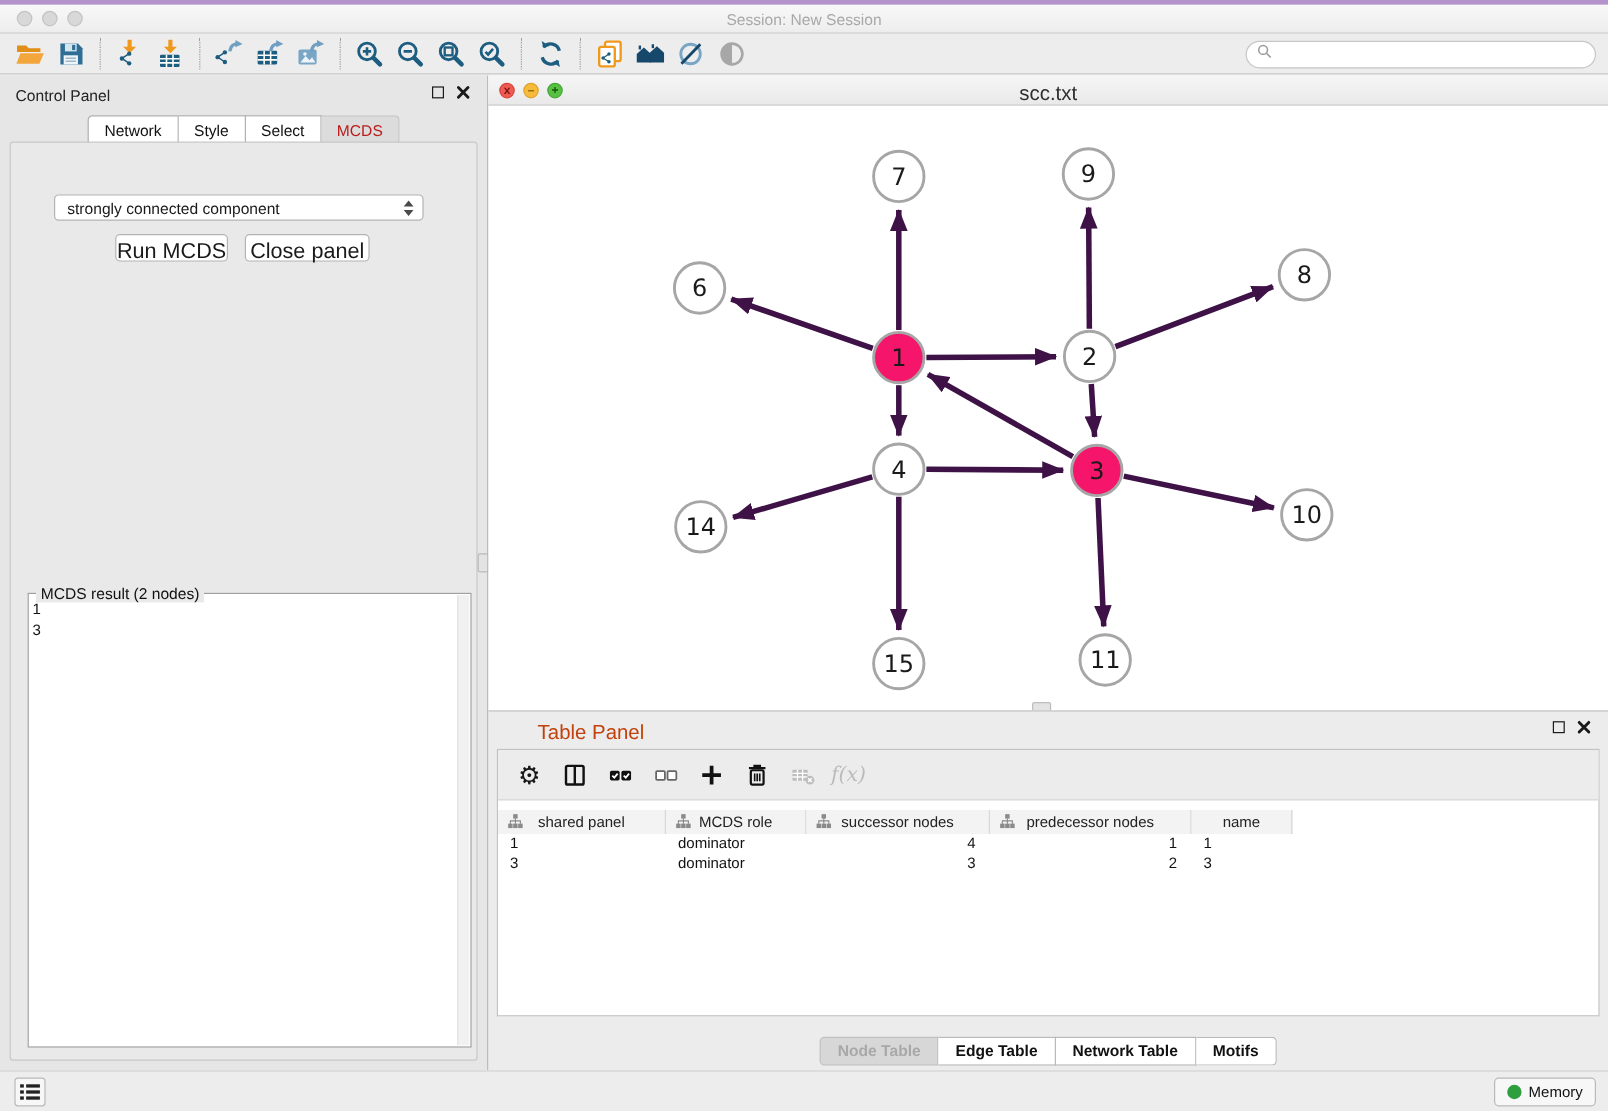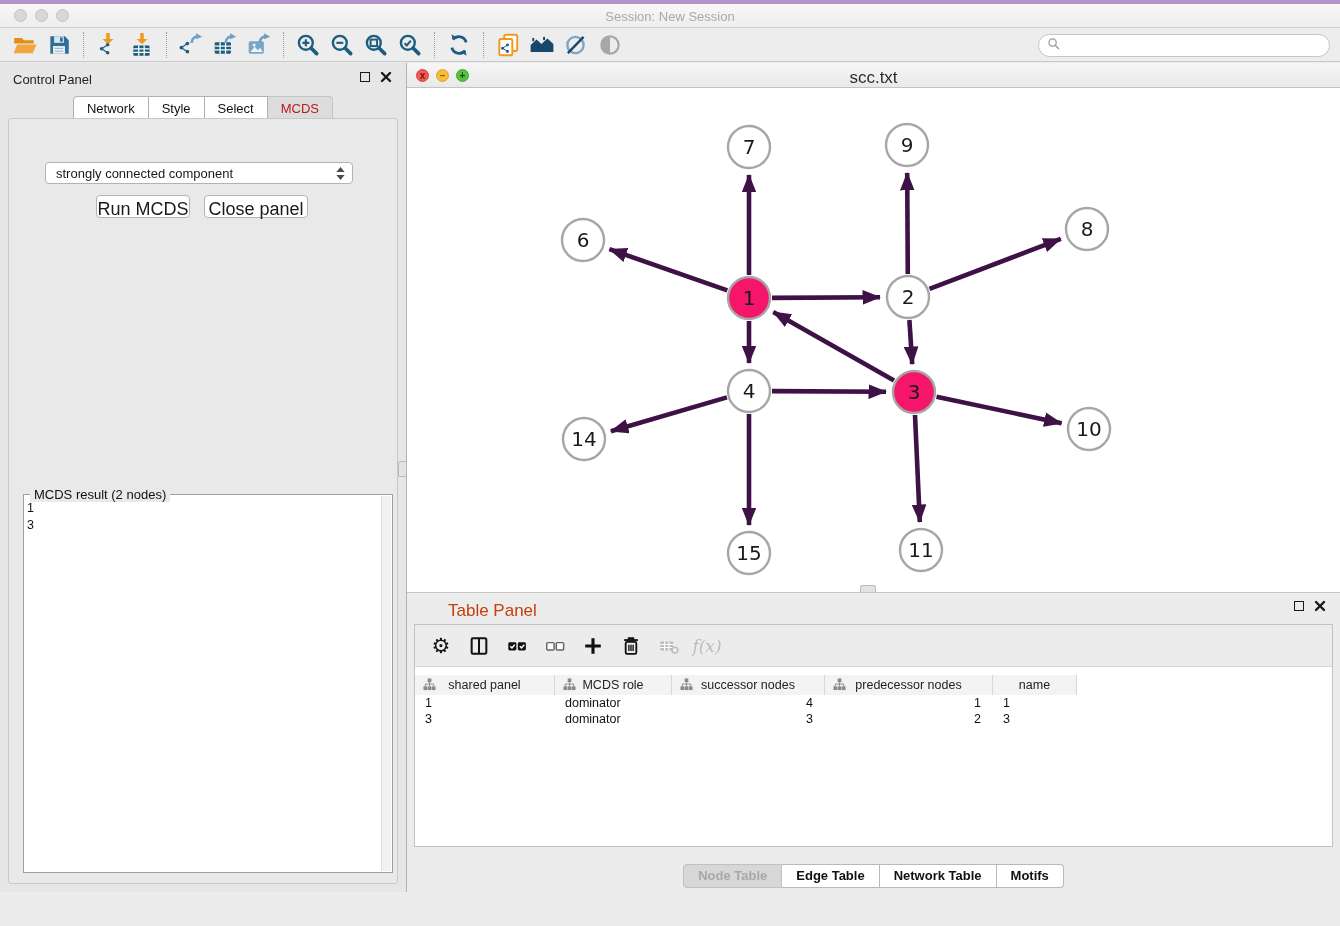--- a/index.html
+++ b/index.html
@@ -528,13 +528,31 @@
         </div>
     </div>
     <div class="bottom-tabs" id="bottom-tabs">
         <div class="bt-tab active">Node Table</div>
         <div class="bt-tab">Edge Table</div>
         <div class="bt-tab">Network Table</div>
         <div class="bt-tab">Motifs</div>
       </div>
   </div>
 
+  <div class="statusbar">
+    <div class="list-btn">
+      <svg width="22" height="22" viewBox="0 0 24 24">
+        <g fill="#222">
+            <rect x="3" y="5" width="3.4" height="3"></rect>
+            <rect x="8.5" y="5" width="12.5" height="3"></rect>
+        <rect x="3" y="10.5" width="3.4" height="3"></rect>
+            <rect x="8.5" y="10.5" width="12.5" height="3"></rect>
+        <rect x="3" y="16" width="3.4" height="3"></rect>
+            <rect x="8.5" y="16" width="12.5" height="3"></rect>
+          </g>
+      </svg>
+    </div>
+    <div class="memory-btn">
+      <span class="mem-dot"></span>
+      <span>Memory</span>
+    </div>
+  </div>
 </div>
 
 </body></html>

